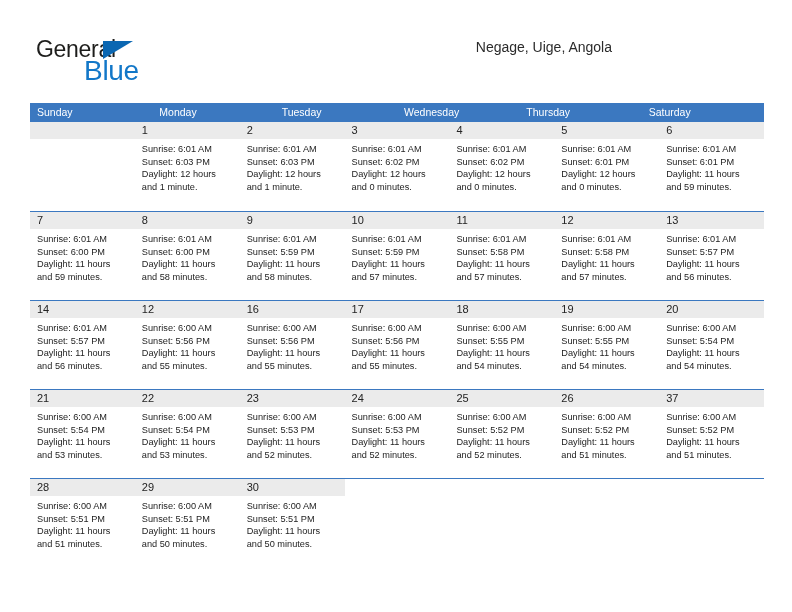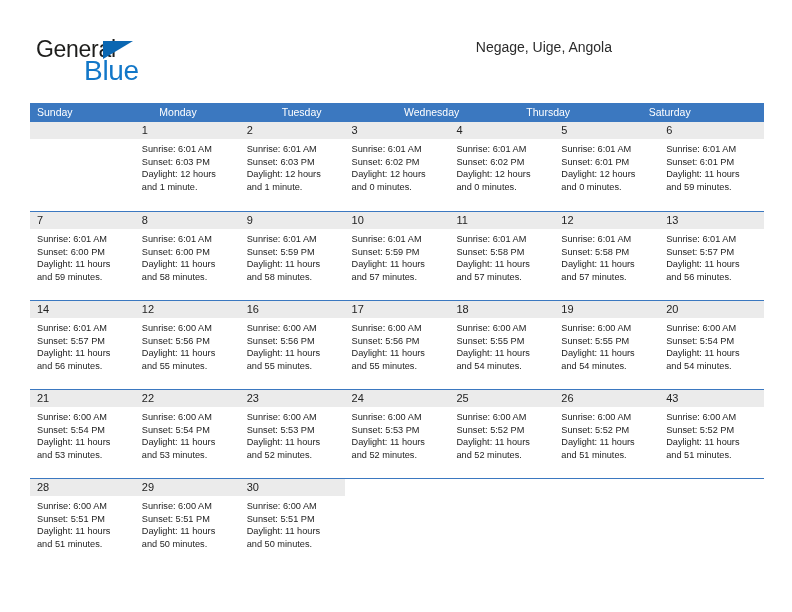--- a/index.html
+++ b/index.html
@@ -480,21 +480,21 @@
             </div>
             <div class="day-body">
               <div class="day-line">Sunrise: 6:00 AM</div>
               <div class="day-line">Sunset: 5:52 PM</div>
               <div class="day-line">Daylight: 11 hours</div>
               <div class="day-line">and 51 minutes.</div>
             </div>
           </div>
           <div class="day-cell">
             <div class="day-num-band">
-              <span class="day-num">43</span>
+              <span class="day-num">37</span>
             </div>
             <div class="day-body">
               <div class="day-line">Sunrise: 6:00 AM</div>
               <div class="day-line">Sunset: 5:52 PM</div>
               <div class="day-line">Daylight: 11 hours</div>
               <div class="day-line">and 51 minutes.</div>
             </div>
           </div>
         </div>
         <div class="week-row">

